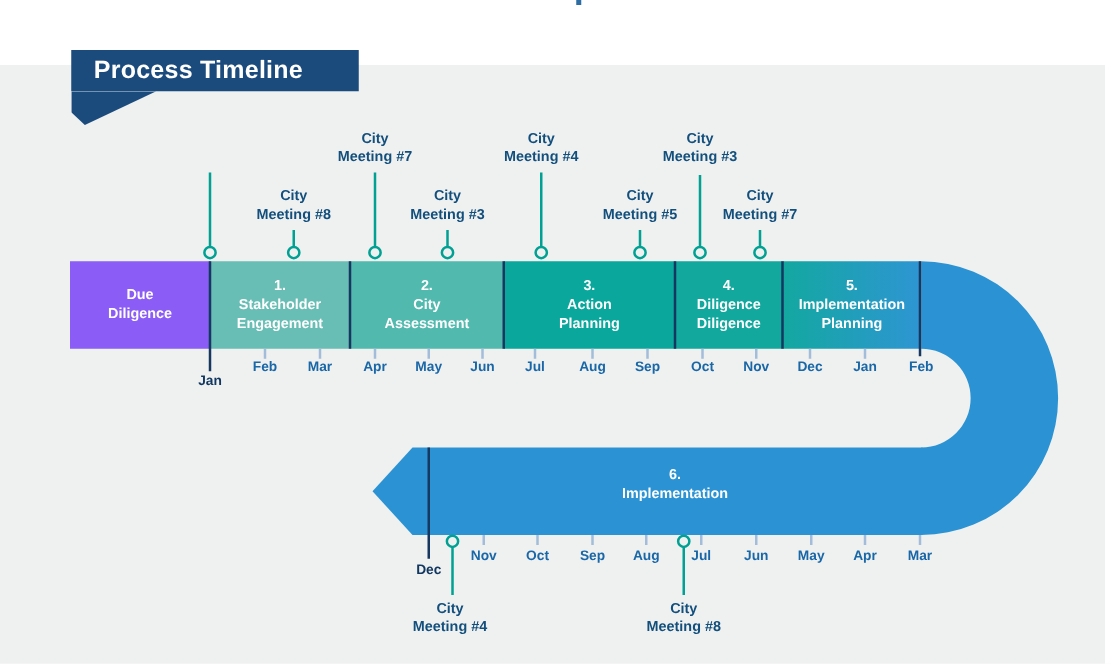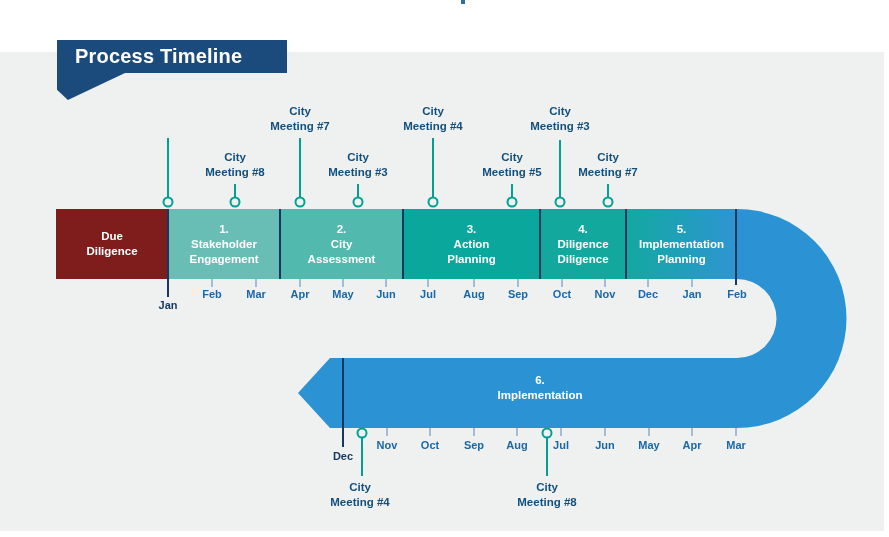--- a/index.html
+++ b/index.html
@@ -17,21 +17,21 @@
           clip-path:polygon(0 0,100% 0,16% 100%,0 62%);}
 
   
   .shape-layer{position:absolute;left:0;top:0;width:889px;height:537px;}
   .blue-fill{fill:#2b93d4;}
 
   
   .seg{position:absolute;top:209px;height:70px;display:flex;flex-direction:column;
        justify-content:center;align-items:center;color:#ffffff;font-size:11.5px;font-weight:600;
        line-height:15px;text-align:center;}
-  .seg-due{left:56px;width:112px;background:#7f1d1d;}
+  .seg-due{left:56px;width:112px;background:#8b5cf6;}
   .seg-1{left:168px;width:112px;background:#68beb4;}
   .seg-2{left:280px;width:123px;background:#52b9ae;}
   .seg-3{left:403px;width:137px;background:#0aa79c;}
   .seg-4{left:540px;width:86px;background:#13a89e;}
   .seg-5{left:626px;width:111px;background:linear-gradient(90deg,#13a8a0,#2e95d3);}
   .seg span{display:block;}
 
   .impl-label{position:absolute;left:540px;top:373px;transform:translateX(-50%);
        color:#ffffff;font-size:11.5px;font-weight:600;line-height:15px;text-align:center;}
   .impl-label span{display:block;}

